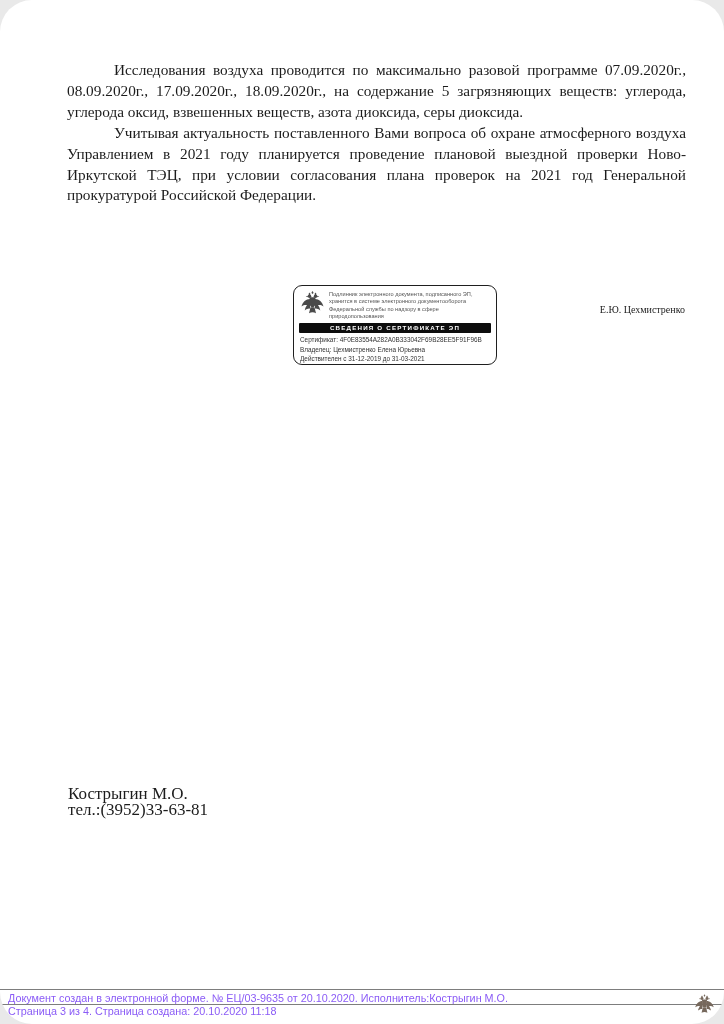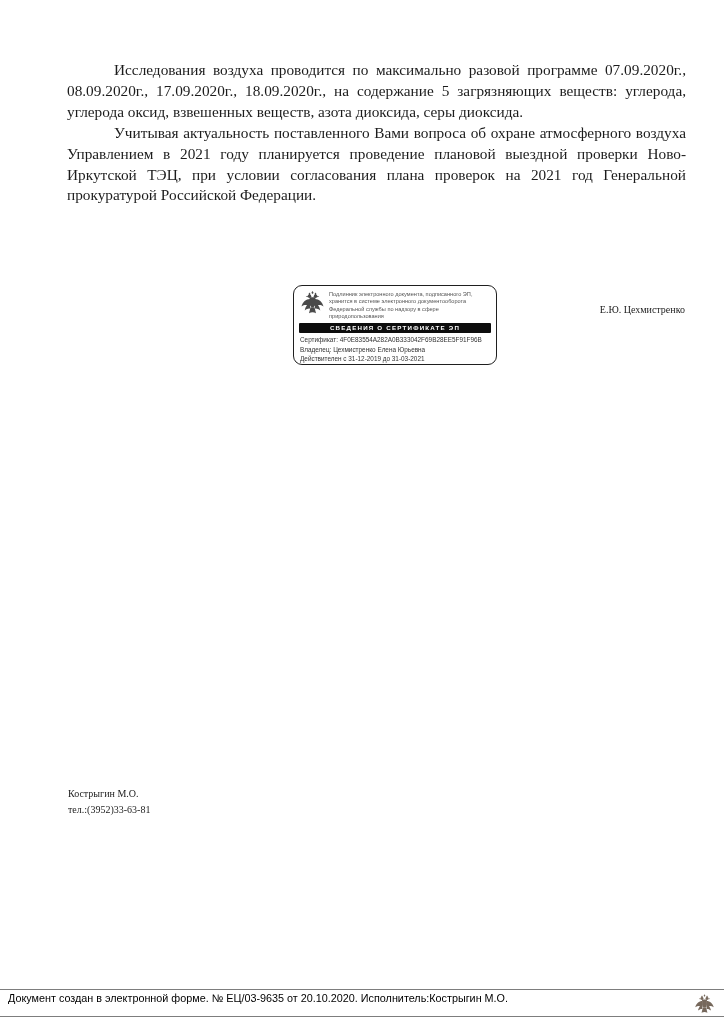--- a/index.html
+++ b/index.html
@@ -4,20 +4,21 @@
 <style>
   html,body{margin:0;padding:0;background:#e9e9e9;}
   .page{
     position:relative;
     width:724px;height:1024px;
     background:#ffffff;
     margin:0 auto;
     overflow:hidden;
     font-family:"Liberation Serif", serif;
     color:#1c1c1c;
+    border-radius:32px;
   }
   
   .bodytext{
     position:absolute;left:67px;top:60px;width:619px;
     font-size:15.3px;line-height:20.9px;
     text-align:justify;
   }
   .bodytext p{margin:0;text-indent:47px;}
   
   .sig-position{
@@ -47,28 +48,28 @@
     letter-spacing:1.2px;text-align:center;border-radius:1px;
     white-space:nowrap;overflow:hidden;
   }
   .stamp-info{padding:2.5px 6px 0 6px;color:#333;}
   .stamp-info .row{
     font-size:6.4px;line-height:9.6px;white-space:nowrap;overflow:hidden;
   }
   
   .executor{
     position:absolute;left:68px;top:786px;
-    font-size:10px;line-height:15.5px;
+    font-size:17px;line-height:15.5px;
   }
   
   .footer{
-    position:absolute;left:0;right:0;top:989px;height:28px;
+    position:absolute;left:0;right:0;top:989px;height:16px;
     border-top:1.5px solid #7d7d7d;border-bottom:1.5px solid #7d7d7d;
     font-family:"Liberation Sans", sans-serif;
-    color:#000000;box-sizing:border-box;
+    color:#8b5cf6;box-sizing:border-box;
   }
   .footer-text{padding:2px 0 0 8px;font-size:10.8px;line-height:12.6px;}
   .footer-eagle{
     position:absolute;right:9px;top:3px;width:21px;height:25px;color:#76685c;
   }
 </style>
 </head>
 <body>
 
 <svg width="0" height="0" style="position:absolute" aria-hidden="true">
@@ -115,19 +116,20 @@
   </div>
 
   <div class="executor">
     <div>Кострыгин М.О.</div>
     <div>тел.:(3952)33-63-81</div>
   </div>
 
   <div class="footer">
     <div class="footer-text">
       <div>Документ создан в электронной форме. № ЕЦ/03-9635 от 20.10.2020. Исполнитель:Кострыгин М.О.</div>
+      <div>Страница 3 из 4. Страница создана: 20.10.2020 11:18</div>
     </div>
     <svg class="footer-eagle">
         <use href="#eagle"></use>
       </svg>
   </div>
 
 </div>
 
 </body></html>

